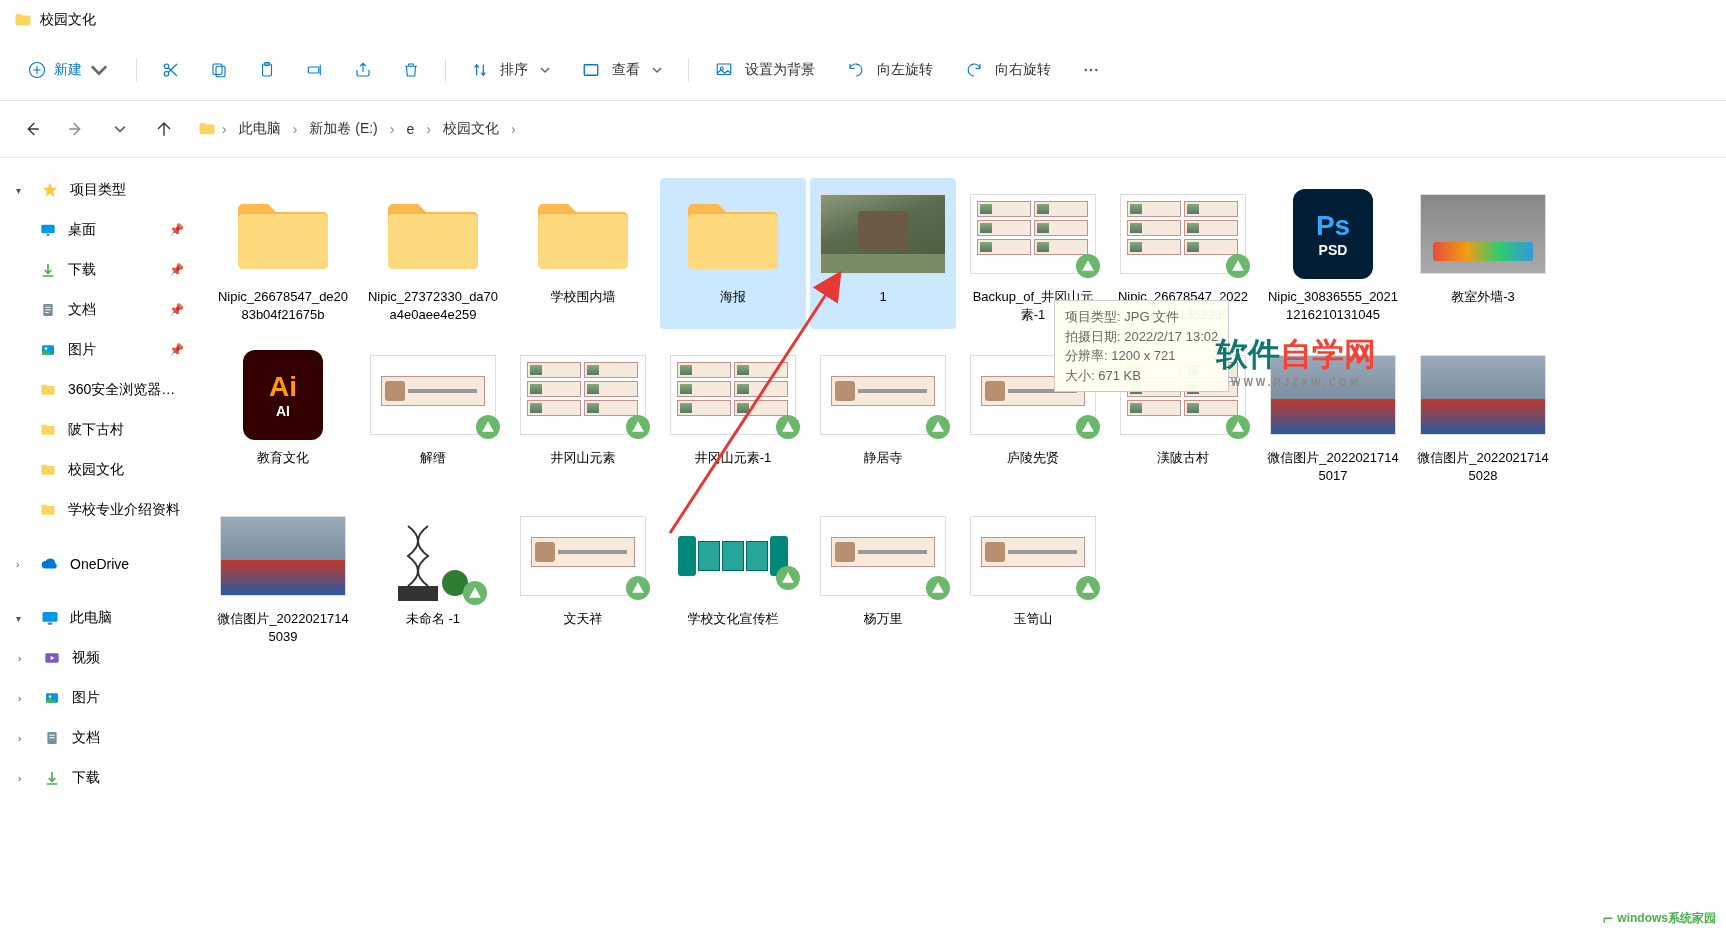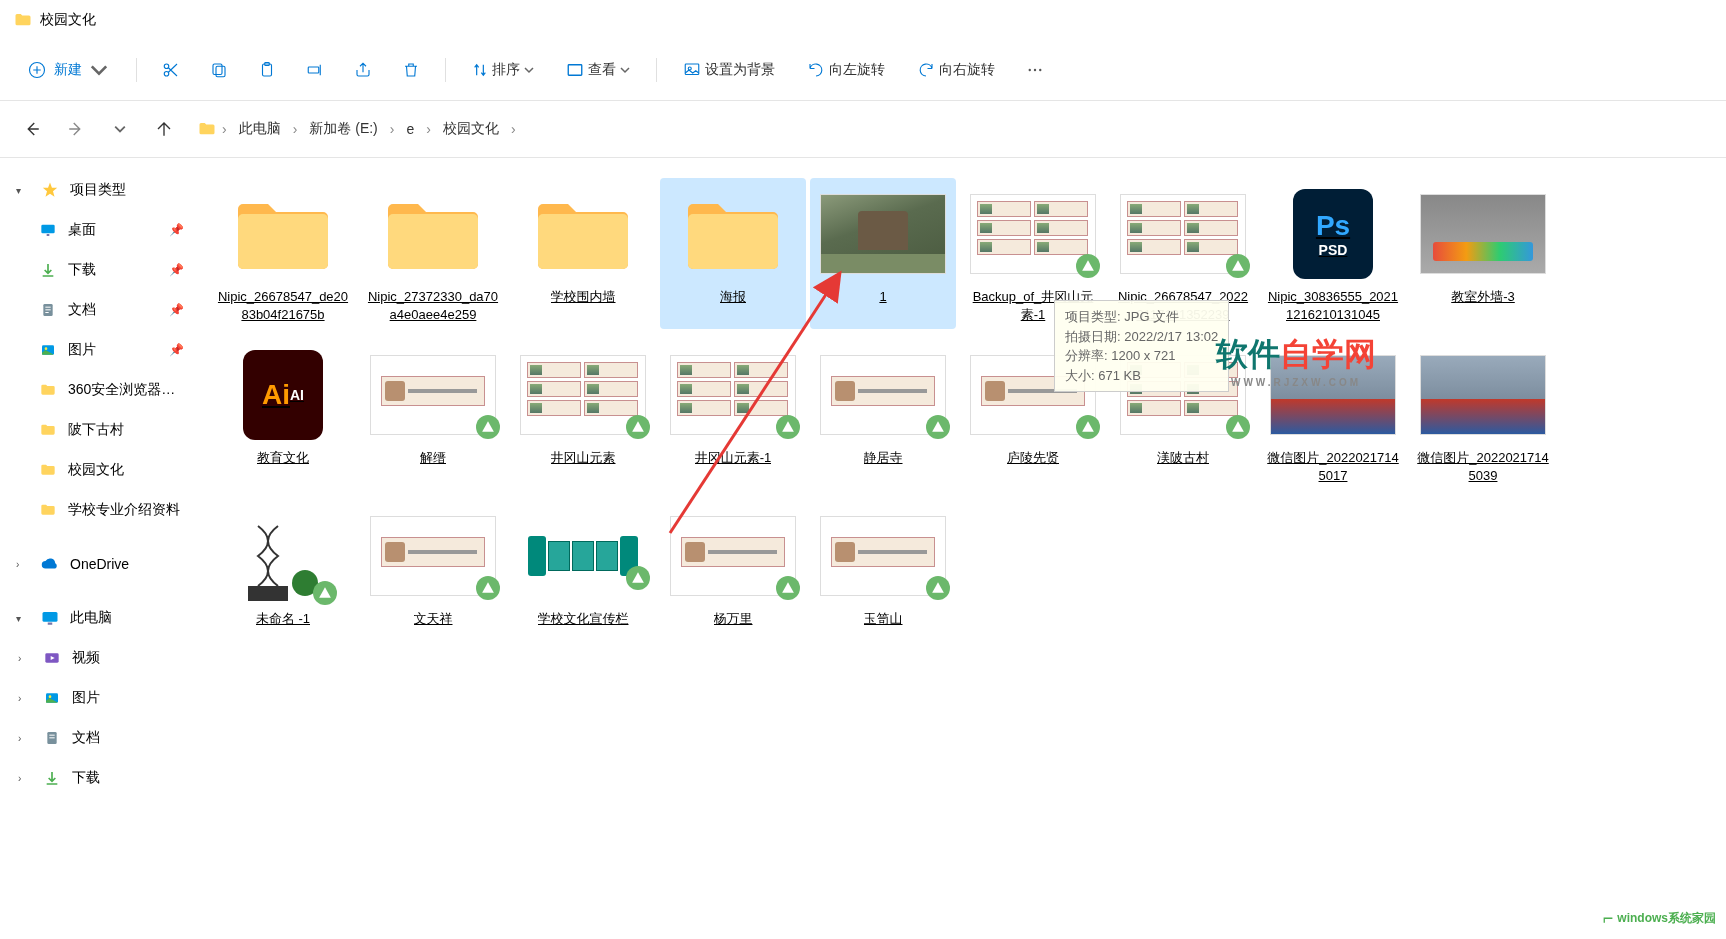--- a/index.html
+++ b/index.html
@@ -7,21 +7,21 @@
 
 .titlebar { display: flex; align-items: center; padding: 10px 14px; height: 40px; background: #fff; }
 .titlebar svg { margin-right: 8px; }
 .titlebar-title { font-size: 14px; }
 
 .toolbar { display: flex; align-items: center; height: 60px; padding: 0 14px; gap: 8px; background: #fff; }
 .btn-new { display: flex; align-items: center; gap: 8px; padding: 8px 14px; border-radius: 4px; cursor: pointer; color: #0078d4; }
 .btn-new svg { width: 18px; height: 18px; }
 .tb-icon { width: 40px; height: 40px; display: flex; align-items: center; justify-content: center; border-radius: 4px; cursor: pointer; color: #0078d4; }
 .tb-sep { width: 1px; height: 24px; background: #e0e0e0; margin: 0 6px; }
-.tb-text-btn { display: flex; align-items: center; gap: 4px; padding: 8px 12px; cursor: pointer; color: #333; }
+.tb-text-btn { display: flex; align-items: center; gap: 12px; padding: 8px 12px; cursor: pointer; color: #333; }
 .tb-text-btn svg:first-child { color: #0078d4; }
 .chev { color: #666; }
 
 .divider-h { height: 1px; background: #e5e5e5; }
 
 .nav-row { display: flex; align-items: center; height: 56px; padding: 0 14px; gap: 8px; }
 .nav-arrow { width: 36px; height: 36px; display: flex; align-items: center; justify-content: center; cursor: pointer; color: #888; }
 .nav-arrow.enabled { color: #333; }
 .addr-bar { flex: 1; display: flex; align-items: center; gap: 4px; padding: 0 8px; height: 36px; }
 .crumb { padding: 4px 6px; cursor: pointer; color: #333; border-radius: 4px; }
@@ -31,34 +31,34 @@
 .sidebar { width: 200px; padding: 12px 0; overflow-y: auto; }
 .side-item { display: flex; align-items: center; padding: 10px 16px; cursor: pointer; gap: 10px; }
 .side-indent { padding-left: 38px; }
 .side-caret { width: 14px; color: #555; font-size: 10px; flex-shrink: 0; }
 .side-icon { width: 20px; height: 20px; display: flex; align-items: center; justify-content: center; flex-shrink: 0; }
 .side-label { flex: 1; white-space: nowrap; overflow: hidden; text-overflow: ellipsis; }
 .pin { color: #888; font-size: 12px; }
 
 .content { flex: 1; padding: 20px 10px; overflow: auto; position: relative; }
 .grid { display: grid; grid-template-columns: repeat(9, 146px); gap: 10px 4px; }
-.file { display: flex; flex-direction: column; align-items: center; padding: 6px; border-radius: 4px; cursor: pointer; text-decoration: underline; }
+.file { display: flex; flex-direction: column; align-items: center; padding: 6px; border-radius: 4px; cursor: pointer; }
 .file.selected { background: #cce8ff; }
 .thumb { width: 130px; height: 100px; display: flex; align-items: center; justify-content: center; margin-bottom: 4px; }
 .file-label { text-align: center; font-size: 13px; line-height: 1.35; max-height: 52px; overflow: hidden; word-break: break-all; }
 
 .folder-svg { width: 100px; height: 80px; }
 .img-thumb { width: 126px; height: 80px; border: 1px solid #ddd; background: linear-gradient(160deg,#8b9a7a,#5a6b4f 40%,#4a5a3f); position: relative; }
 .cdr-thumb { width: 126px; height: 80px; border: 1px solid #ddd; background: #fff; display: flex; flex-wrap: wrap; gap: 3px; padding: 6px; align-content: flex-start; }
 .cdr-cell { width: 54px; height: 16px; border: 1px solid #c89090; background: #f5eadc; }
 .cdr-inner { width: 12px; height: 10px; background: linear-gradient(#8a7,#576); margin: 2px; }
 .badge { position: absolute; bottom: -4px; right: -4px; width: 24px; height: 24px; border-radius: 50%; background: #6bb86b; display: flex; align-items: center; justify-content: center; }
 .thumb-wrap { position: relative; }
 .ps-icon { width: 80px; height: 90px; background: #001e36; border-radius: 12px; display: flex; flex-direction: column; align-items: center; justify-content: center; color: #31a8ff; font-weight: bold; }
-.ai-icon { width: 80px; height: 90px; background: #330000; border-radius: 12px; display: flex; flex-direction: row; align-items: center; justify-content: center; color: #ff9a00; font-weight: bold; }
+.ai-icon { width: 80px; height: 90px; background: #330000; border-radius: 12px; display: flex; flex-direction: column; align-items: center; justify-content: center; color: #ff9a00; font-weight: bold; }
 
 .tooltip { position: absolute; left: 854px; top: 142px; background: rgba(255,255,240,0.95); border: 1px solid #ccc; padding: 6px 10px; font-size: 13px; color: #666; line-height: 1.5; z-index: 20; pointer-events: none; }
 
 .arrow-red { position: absolute; z-index: 30; pointer-events: none; }
 
 .watermark1 { position: absolute; right: 350px; top: 175px; z-index: 25; font-size: 32px; font-weight: bold; pointer-events: none; }
 .watermark1 .blue { color: #0f766e; }
 .watermark1 .red { color: #f44336; }
 .watermark1 .url { font-size: 10px; color: #888; display: block; text-align: center; letter-spacing: 3px; }
 
@@ -656,20 +656,28 @@
             </div>
           </div>
           <div class="file-label">微信图片_20220217145017</div>
         </div>
         <div class="file">
           <div class="thumb">
             <div class="img-thumb" style="background:linear-gradient(#9ab,#678)">
               <div style="position:absolute;bottom:0;width:100%;height:45%;background:linear-gradient(#c0392b,#2c5aa0)"></div>
             </div>
           </div>
+          <div class="file-label">微信图片_20220217145028</div>
+        </div>
+        <div class="file">
+          <div class="thumb">
+            <div class="img-thumb" style="background:linear-gradient(#9ab,#678)">
+              <div style="position:absolute;bottom:0;width:100%;height:45%;background:linear-gradient(#c0392b,#2c5aa0)"></div>
+            </div>
+          </div>
           <div class="file-label">微信图片_20220217145039</div>
         </div>
         <div class="file">
           <div class="thumb">
             <div class="thumb-wrap">
               <div style="width:100px;height:90px;display:flex;align-items:flex-end;justify-content:center;gap:4px">
                 <div style="width:40px;height:80px;position:relative">
                   <div style="position:absolute;bottom:0;width:40px;height:15px;background:#333"></div>
                   <svg width="40" height="70" style="position:absolute">
                     <path d="M10 5 Q30 20 10 35 Q30 50 10 65" fill="none" stroke="#333" stroke-width="2"></path>

